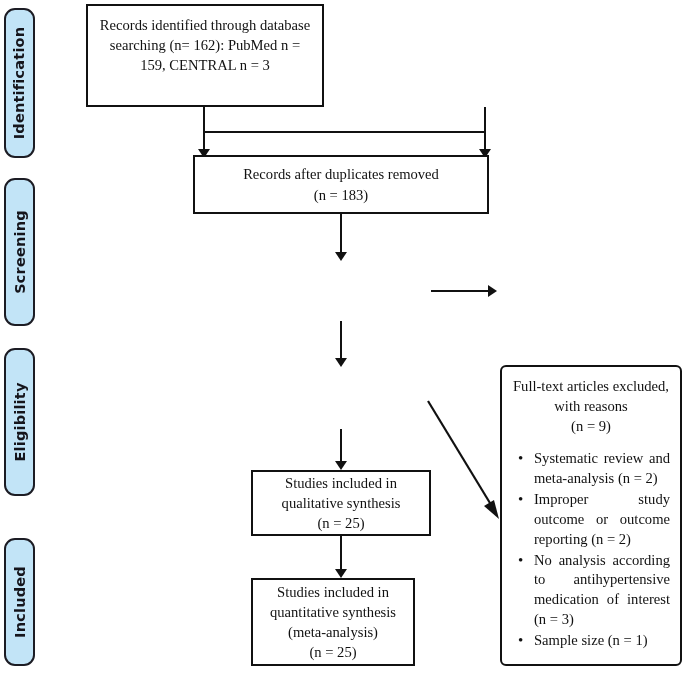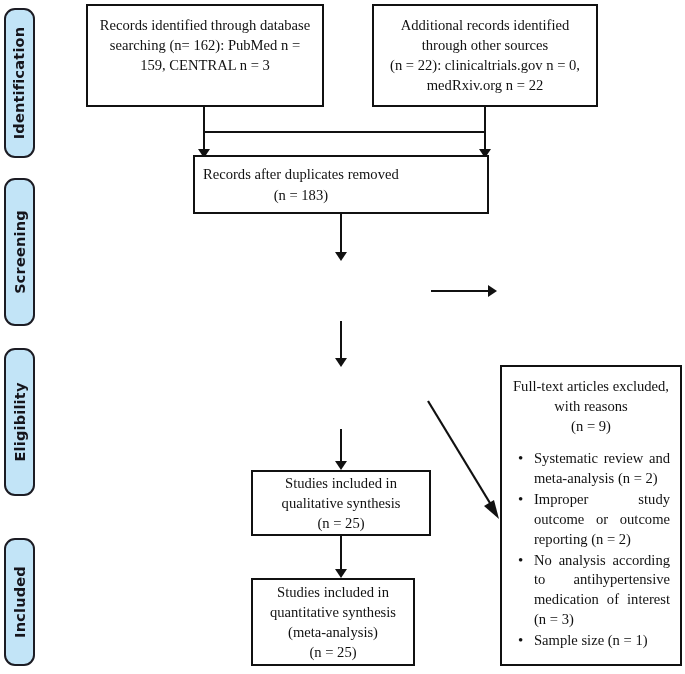--- a/index.html
+++ b/index.html
@@ -37,21 +37,21 @@
   }
 
   
   .box {
     position: absolute;
     box-sizing: border-box;
     background: #ffffff;
     border: 2.2px solid #111111;
     display: flex;
     align-items: center;
-    justify-content: flex-start;
+    justify-content: center;
     text-align: center;
   }
   .box .txt {
     font-size: 14.6px;
     line-height: 1.38;
     color: #111111;
     padding: 0 8px;
     white-space: pre-line;
   }
   .box.topbox { align-items: flex-start; }
@@ -133,24 +133,20 @@
   </div>
 
   <div class="stage" style="left:4px; top:538px; width:31px; height:128px; background:#c2e4f7;">
     <span class="stage-label">Included</span>
   </div>
 
   <div class="box topbox" style="left:86px; top:4px; width:238px; height:103px;">
     <span class="txt">Records identified through database searching (n= 162): PubMed n = 159, CENTRAL n = 3</span>
   </div>
 
-  <div class="box topbox" style="left:372px; top:4px; width:226px; height:103px;">
-    <span class="txt">Additional records identified through other sources
-(n = 22): clinicaltrials.gov n = 0, medRxiv.org n = 22</span>
-  </div>
 
   <div class="vline" style="left:203px; top:107px; height:26px;"></div>
   <div class="vline" style="left:484px; top:107px; height:26px;"></div>
   <div class="hline" style="left:203px; top:131px; width:283px;"></div>
   <div class="vline" style="left:203px; top:131px; height:21px;"></div>
   <div class="arrow-down" style="left:198px; top:149px;"></div>
   <div class="vline" style="left:484px; top:131px; height:21px;"></div>
   <div class="arrow-down" style="left:479px; top:149px;"></div>
 
   <div class="box" style="left:193px; top:155px; width:296px; height:59px;">
@@ -171,21 +167,21 @@
 
 
   <svg class="diag" style="left:425px; top:398px;" width="80" height="125" viewBox="0 0 80 125">
     <line x1="3" y1="3" x2="68" y2="110" stroke="#111111" stroke-width="2.2"></line>
     <polygon points="74,121 59,108 69,102" fill="#111111"></polygon>
   </svg>
 
   <div class="vline" style="left:340px; top:429px; height:34px;"></div>
   <div class="arrow-down" style="left:335px; top:461px;"></div>
 
-  <div class="box reasons" style="left:500px; top:365px; width:182px; height:301px;">
+  <div class="box reasons" style="left:500px; top:365px; width:182px; height:301px;border-radius:6px;">
     <div class="head">Full-text articles excluded,
 with reasons
 (n = 9)</div>
     <ul>
       <li>Systematic review and meta-analysis (n = 2)</li>
       <li>Improper study outcome or outcome reporting (n = 2)</li>
       <li>No analysis according to antihypertensive medication of interest (n = 3)</li>
       <li>Sample size (n = 1)</li>
     </ul>
   </div>

